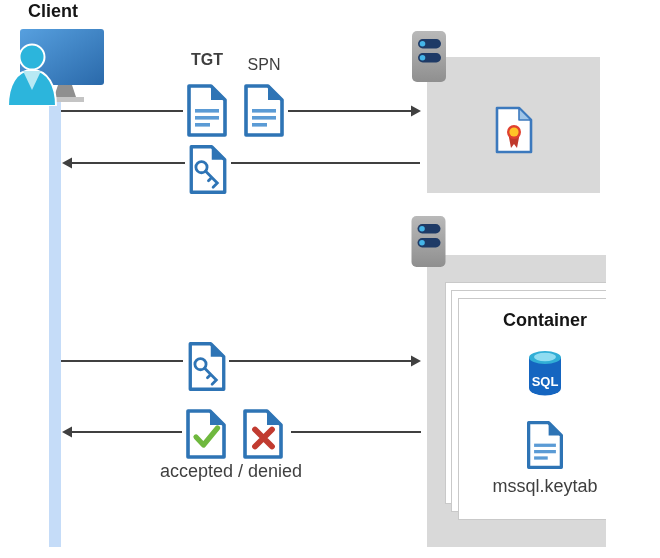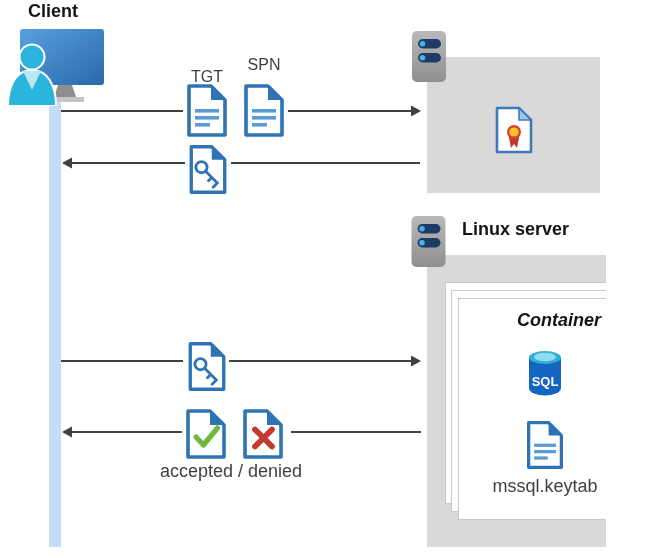--- a/index.html
+++ b/index.html
@@ -90,21 +90,21 @@
 
 
   <svg class="abs" style="left:494px;top:105px;" width="40" height="50" viewBox="0 0 40 50">
     <path d="M3 3 H25 L37 15 V47 H3 Z" fill="#ffffff" stroke="#3c79bd" stroke-width="2.6" stroke-linejoin="round"></path>
     <path d="M25 3 V15 H37 Z" fill="#9fc5e8" stroke="#3c79bd" stroke-width="1.6" stroke-linejoin="round"></path>
     <polygon points="14.5,30 17,43 20,39 23,43 25.5,30" fill="#c0392b"></polygon>
     <circle cx="20" cy="27" r="7" fill="#e0412f"></circle>
     <circle cx="20" cy="27" r="4.6" fill="#ffc527"></circle>
   </svg>
 
-  <div class="abs sub center" style="left:181px;top:68px;width:52px;">TGT</div>
+  <div class="abs sub center" style="left:181px;top:51px;width:52px;font-weight:bold;">TGT</div>
   <div class="abs sub center" style="left:238px;top:56px;width:52px;">SPN</div>
 
   <svg class="abs" style="left:185px;top:82px;" width="44" height="57" viewBox="0 0 44 57">
     <path d="M4 4 H26 L40 18 V53 H4 Z" fill="#ffffff" stroke="#2e74b5" stroke-width="3.6" stroke-linejoin="round"></path>
     <path d="M26 4 L40 18 H26 Z" fill="#2e74b5"></path>
     <rect x="10" y="27" width="24" height="3.6" fill="#5b9bd5"></rect>
     <rect x="10" y="34" width="24" height="3.6" fill="#5b9bd5"></rect>
     <rect x="10" y="41" width="15" height="3.6" fill="#5b9bd5"></rect>
   </svg>
 
@@ -157,27 +157,26 @@
         <stop offset="1" stop-color="#8f8f8f"></stop>
       </linearGradient>
     </defs>
     <rect x="1" y="1" width="34" height="51" rx="5" fill="url(#srv-grad-2)"></rect>
     <rect x="7" y="9" width="23" height="9.5" rx="4.75" fill="#1e3a66"></rect>
     <circle cx="11.5" cy="13.75" r="2.8" fill="#45b5e8"></circle>
     <rect x="7" y="23" width="23" height="9.5" rx="4.75" fill="#1e3a66"></rect>
     <circle cx="11.5" cy="27.75" r="2.8" fill="#45b5e8"></circle>
   </svg>
 
-  <div class="abs h" style="left:462px;top:219px;">Linux server</div>
 
   <div class="abs card card-back"></div>
   <div class="abs card card-mid"></div>
   <div class="abs card card-front"></div>
 
-  <div class="abs h center" style="left:472px;top:310px;width:174px;font-style:italic;">Container</div>
+  <div class="abs h center" style="left:458px;top:310px;width:174px;">Container</div>
 
   <svg class="abs" style="left:527px;top:350px;" width="36" height="47" viewBox="0 0 36 47">
     <path d="M2 7.5 V38 a16 7.5 0 0 0 32 0 V7.5 Z" fill="#1565c0"></path>
     <ellipse cx="18" cy="7.5" rx="16" ry="6.5" fill="#31aed6"></ellipse>
     <ellipse cx="18" cy="7" rx="11" ry="4.2" fill="#8fdcf1"></ellipse>
     <text x="18" y="36" text-anchor="middle" font-family="Liberation Sans, sans-serif" font-size="13" font-weight="bold" fill="#ffffff">SQL</text>
   </svg>
 
   <svg class="abs" style="left:525px;top:418px;" width="40" height="54" viewBox="0 0 44 57">
     <path d="M4 4 H26 L40 18 V53 H4 Z" fill="#ffffff" stroke="#2e74b5" stroke-width="3.6" stroke-linejoin="round"></path>

